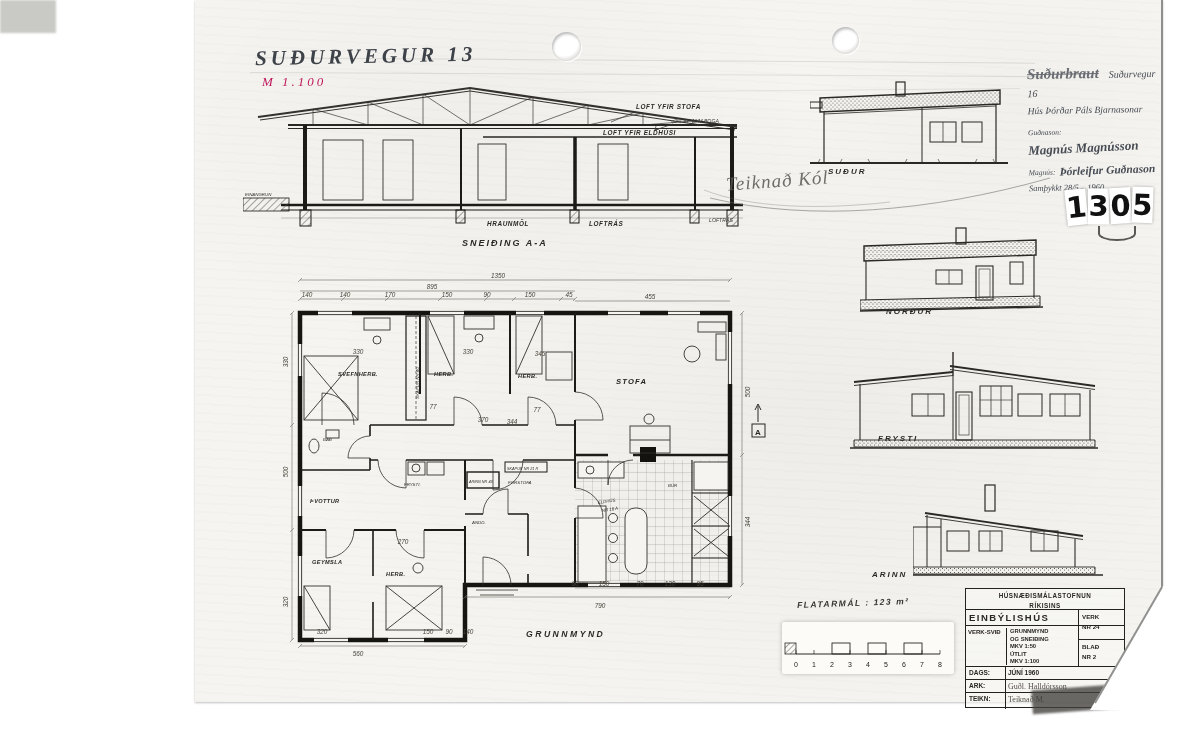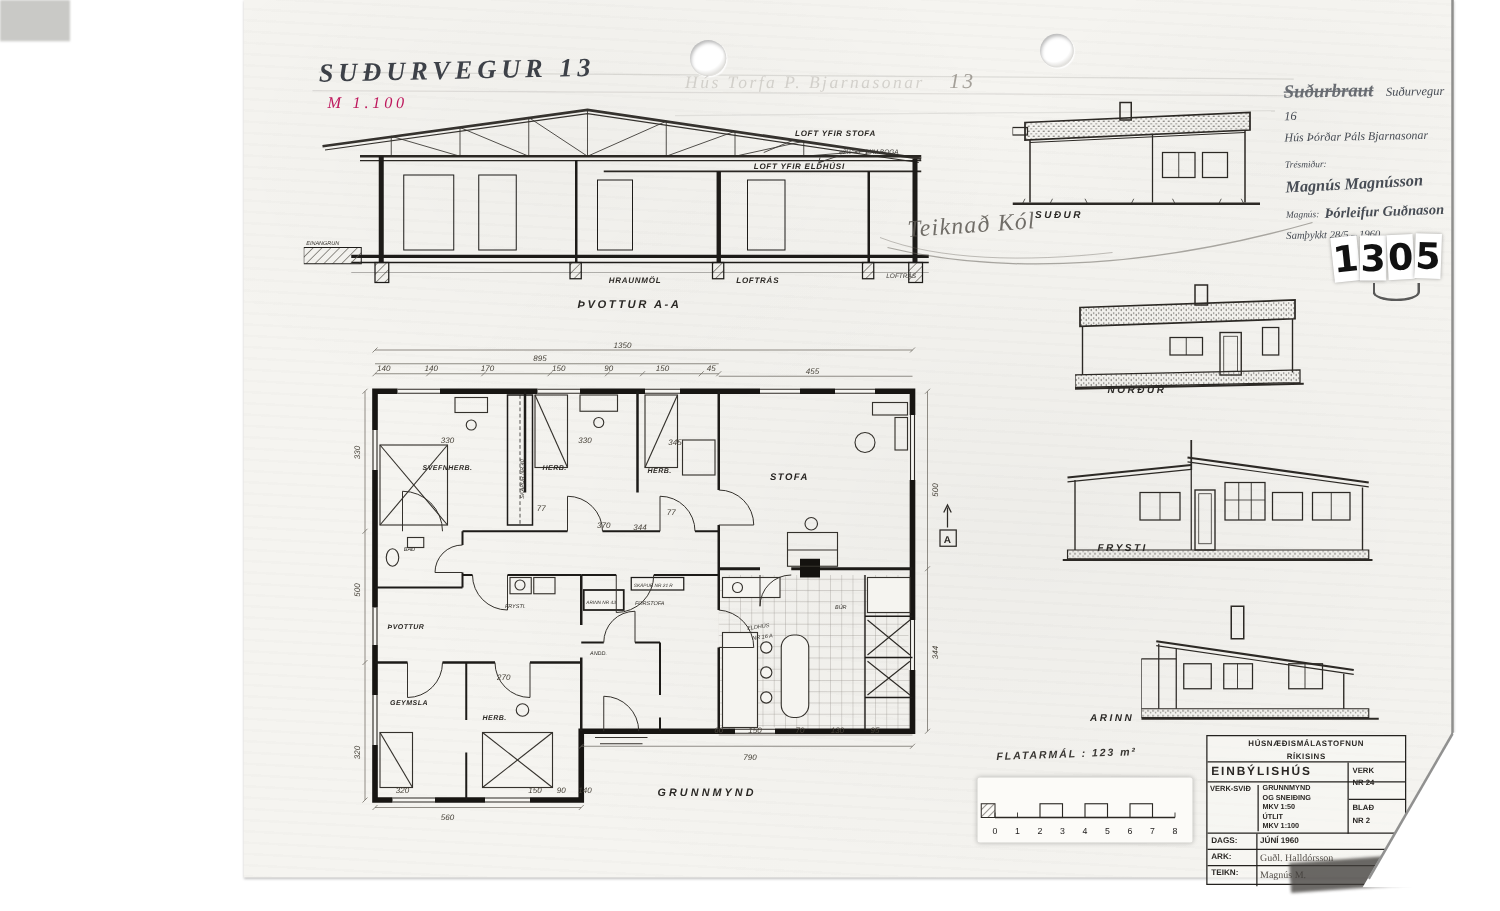--- a/index.html
+++ b/index.html
@@ -113,33 +113,29 @@
   <div class="faint-line" style="left:255px;top:60px;width:780px;opacity:.13;transform:rotate(.4deg);"></div>
   <div class="faint-line" style="left:250px;top:74px;width:790px;opacity:.11;transform:rotate(.3deg);"></div>
   <div class="faint-line" style="left:540px;top:90px;width:480px;opacity:.09;transform:rotate(-.5deg);"></div>
 
   <div class="punch-hole" style="left:552px;top:32px;width:29px;height:29px;"></div>
   <div class="punch-hole" style="left:832px;top:27px;width:27px;height:27px;"></div>
 
   <div class="hand-title">SUÐURVEGUR 13</div>
   <div class="hand-scale">M 1.100</div>
 
-  <div class="faded-note">
-    <span class="script">Hús Torfa P. Bjarnasonar</span>
-    <span class="num">13</span>
-  </div>
 
   <div class="info-block">
     <div class="row">
       <span class="ib-struck">Suðurbraut</span>
       <span class="ib-l1">Suðurvegur 16</span>
     </div>
     <div class="row ib-l2">Hús Þórðar Páls Bjarnasonar</div>
     <div class="row">
-      <span class="ib-lbl">Trésmiður:</span>
+      <span class="ib-lbl">Guðnason:</span>
       <span class="ib-sig1">Magnús Magnússon</span>
     </div>
     <div class="row">
       <span class="ib-lbl">Magnús:</span>
       <span class="ib-sig2">Þórleifur Guðnason</span>
     </div>
     <div class="row ib-l5">Samþykkt 28/5 – 1960</div>
   </div>
 
   <div class="stamp1305">
@@ -194,21 +190,21 @@
       <path d="M430,46 L412,52 l4,-1 m-4,1 l1,-4"></path>
     </g>
     <text x="393" y="31" class="seclbl">LOFT YFIR STOFA</text>
     <text x="428" y="45" class="seclbl-sm">⌀2½"×7" M/M BOGA</text>
     <text x="360" y="57" class="seclbl">LOFT YFIR ELDHÚSI</text>
     <text x="244" y="148" class="seclbl">HRAUNMÖL</text>
     <text x="346" y="148" class="seclbl">LOFTRÁS</text>
     <text x="466" y="144" class="seclbl-sm">LOFTRÁS</text>
     <text x="2" y="118" class="room-xs">EINANGRUN</text>
   </svg>
-  <div class="caption" style="left:462px;top:238px;">ÞVOTTUR A-A</div>
+  <div class="caption" style="left:462px;top:238px;">SNEIÐING A-A</div>
 
   <div class="note-script">Teiknað Kól</div>
   <svg style="position:absolute;left:690px;top:150px;" width="380" height="70">
     <path d="M20,48 C120,72 240,62 360,28" stroke="#6b6760" stroke-width="1" fill="none" opacity=".55"></path>
     <path d="M14,40 C60,58 130,60 200,52" stroke="#6b6760" stroke-width=".8" fill="none" opacity=".4"></path>
   </svg>
 
   <svg style="position:absolute;left:810px;top:80px;" width="200" height="100" viewBox="0 0 200 100">
     <defs>
         <pattern id="spkA" width="4" height="4" patternUnits="userSpaceOnUse">
@@ -610,21 +606,21 @@
     <div class="tb-row tb-dags">
       <span class="tb-lbl">DAGS:</span>
       <span class="tb-val">JÚNÍ 1960</span>
     </div>
     <div class="tb-row tb-ark">
       <span class="tb-lbl">ARK:</span>
       <span class="tb-val tb-sig">Guðl. Halldórsson</span>
     </div>
     <div class="tb-row tb-teikn">
       <span class="tb-lbl">TEIKN:</span>
-      <span class="tb-val tb-sig">Magnús M.</span>
+      <span class="tb-val tb-sig">Teiknað M.</span>
     </div>
     <div class="tb-vline"></div>
     <div class="tb-stamp-blob"></div>
   </div>
 
   <div class="edge-line-right"></div>
   <svg style="position:absolute;left:1078px;top:578px;" width="96" height="132">
     <polygon points="85,8 96,8 96,132 12,132" fill="#ffffff"></polygon>
     <line x1="84" y1="9" x2="17" y2="125" stroke="#919190" stroke-width="2"></line>
   </svg>

